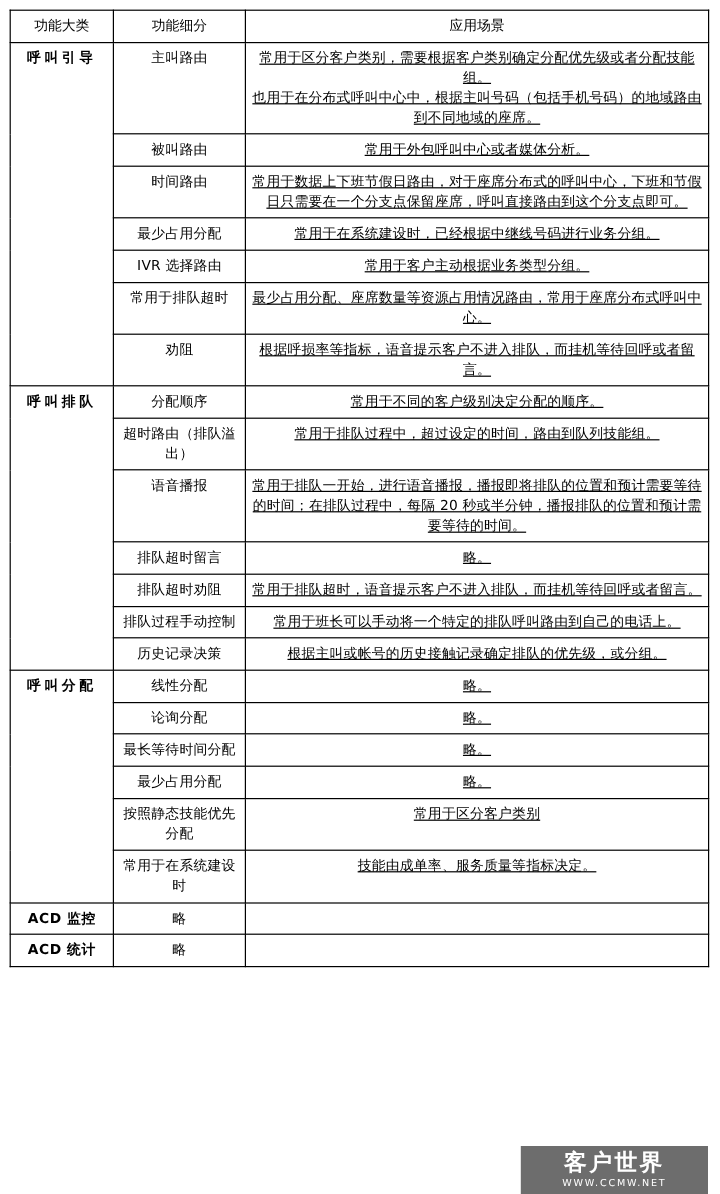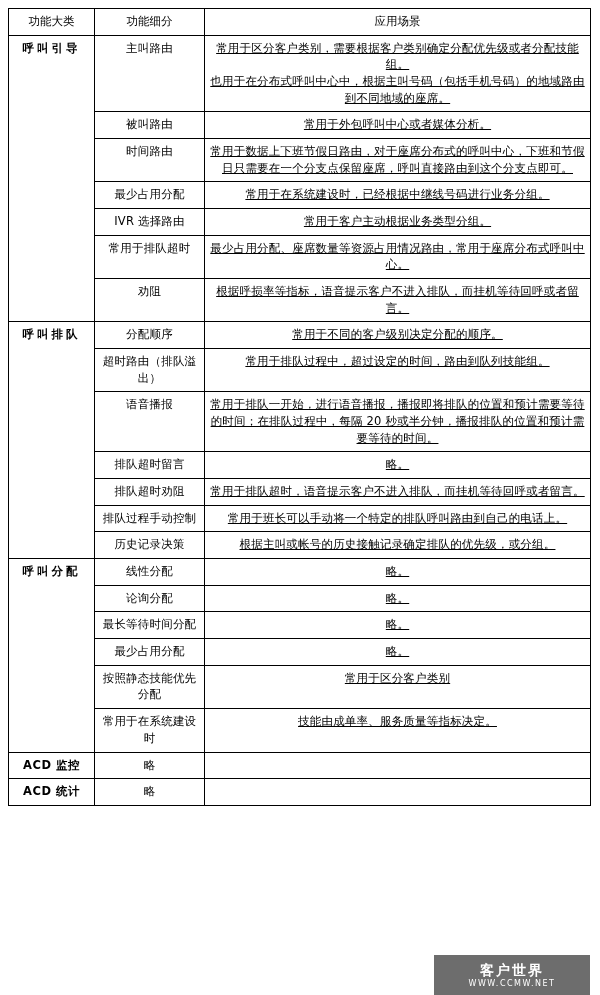--- a/index.html
+++ b/index.html
@@ -65,21 +65,21 @@
     height: 40px;
     background: #6d6d6d;
     color: #ffffff;
     display: flex;
     flex-direction: column;
     align-items: center;
     justify-content: center;
     line-height: 1;
   }
   .watermark .wm-main {
-    font-size: 14px;
+    font-size: 19px;
     font-weight: bold;
     letter-spacing: 2px;
   }
   .watermark .wm-sub {
     font-size: 8px;
     letter-spacing: 1.5px;
     margin-top: 3px;
   }
 </style>
 </head>

